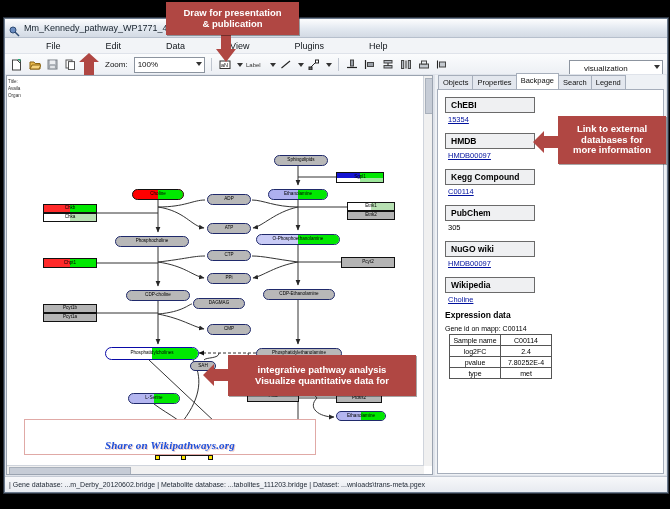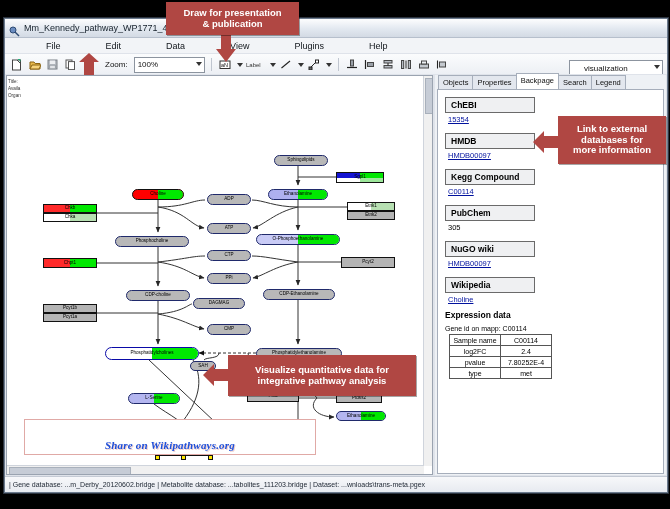--- a/index.html
+++ b/index.html
@@ -524,22 +524,22 @@
   <div class="callout" style="left:558px;top:116px;width:108px;height:48px;font-size:9.5px;flex-direction:column;">
     <div>Link  to external</div>
     <div>databases  for</div>
     <div>more information</div>
   </div>
   <svg class="ptr" style="left:533px;top:131px;width:26px;height:22px;">
     <path d="M26,5 L11,5 L11,0 L0,11 L11,22 L11,17 L26,17 Z" fill="#b04743"></path>
   </svg>
 
   <div class="callout" style="left:228px;top:355px;width:188px;height:41px;font-size:9.5px;flex-direction:column;">
+    <div>integrative pathway analysis</div>
     <div>Visualize quantitative data  for</div>
-    <div>integrative pathway analysis</div>
   </div>
   <svg class="ptr" style="left:203px;top:364px;width:27px;height:22px;">
     <path d="M27,5 L11,5 L11,0 L0,11 L11,22 L11,17 L27,17 Z" fill="#b04743"></path>
   </svg>
 
   <div class="share" style="left:24px;top:419px;width:290px;height:34px;">
     <b>Share on Wikipathways.org</b>
   </div>
 
 </div>

